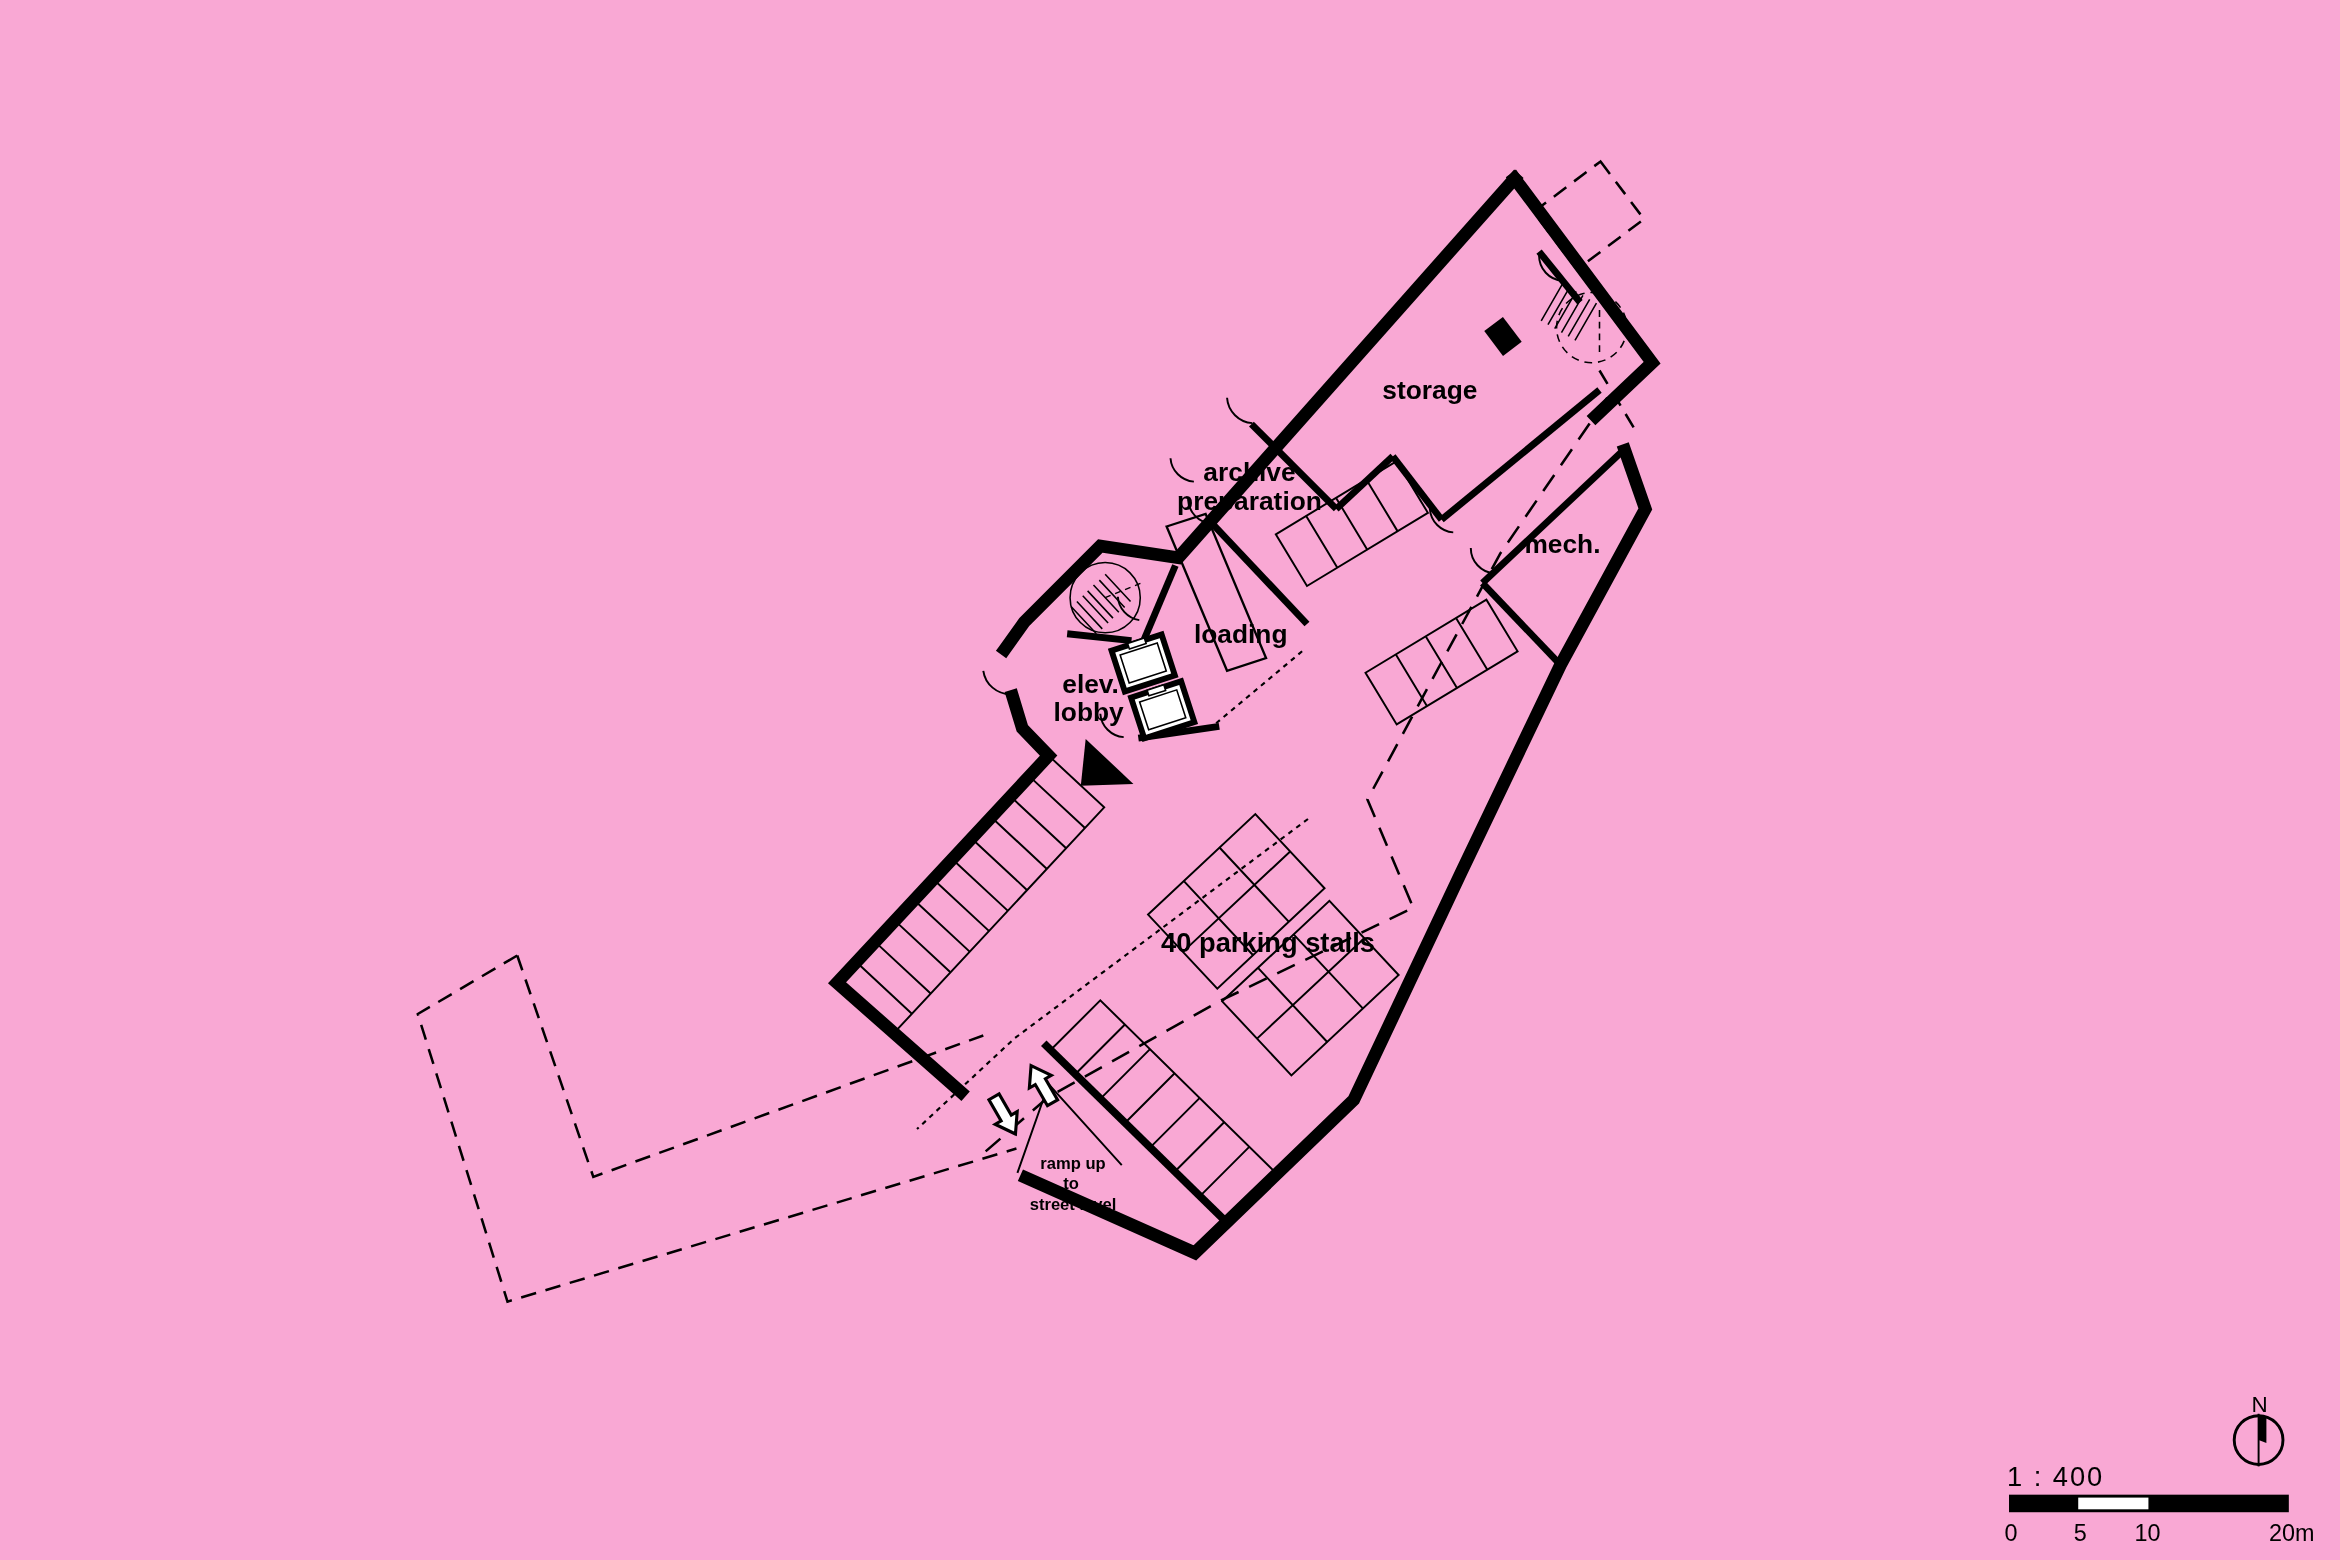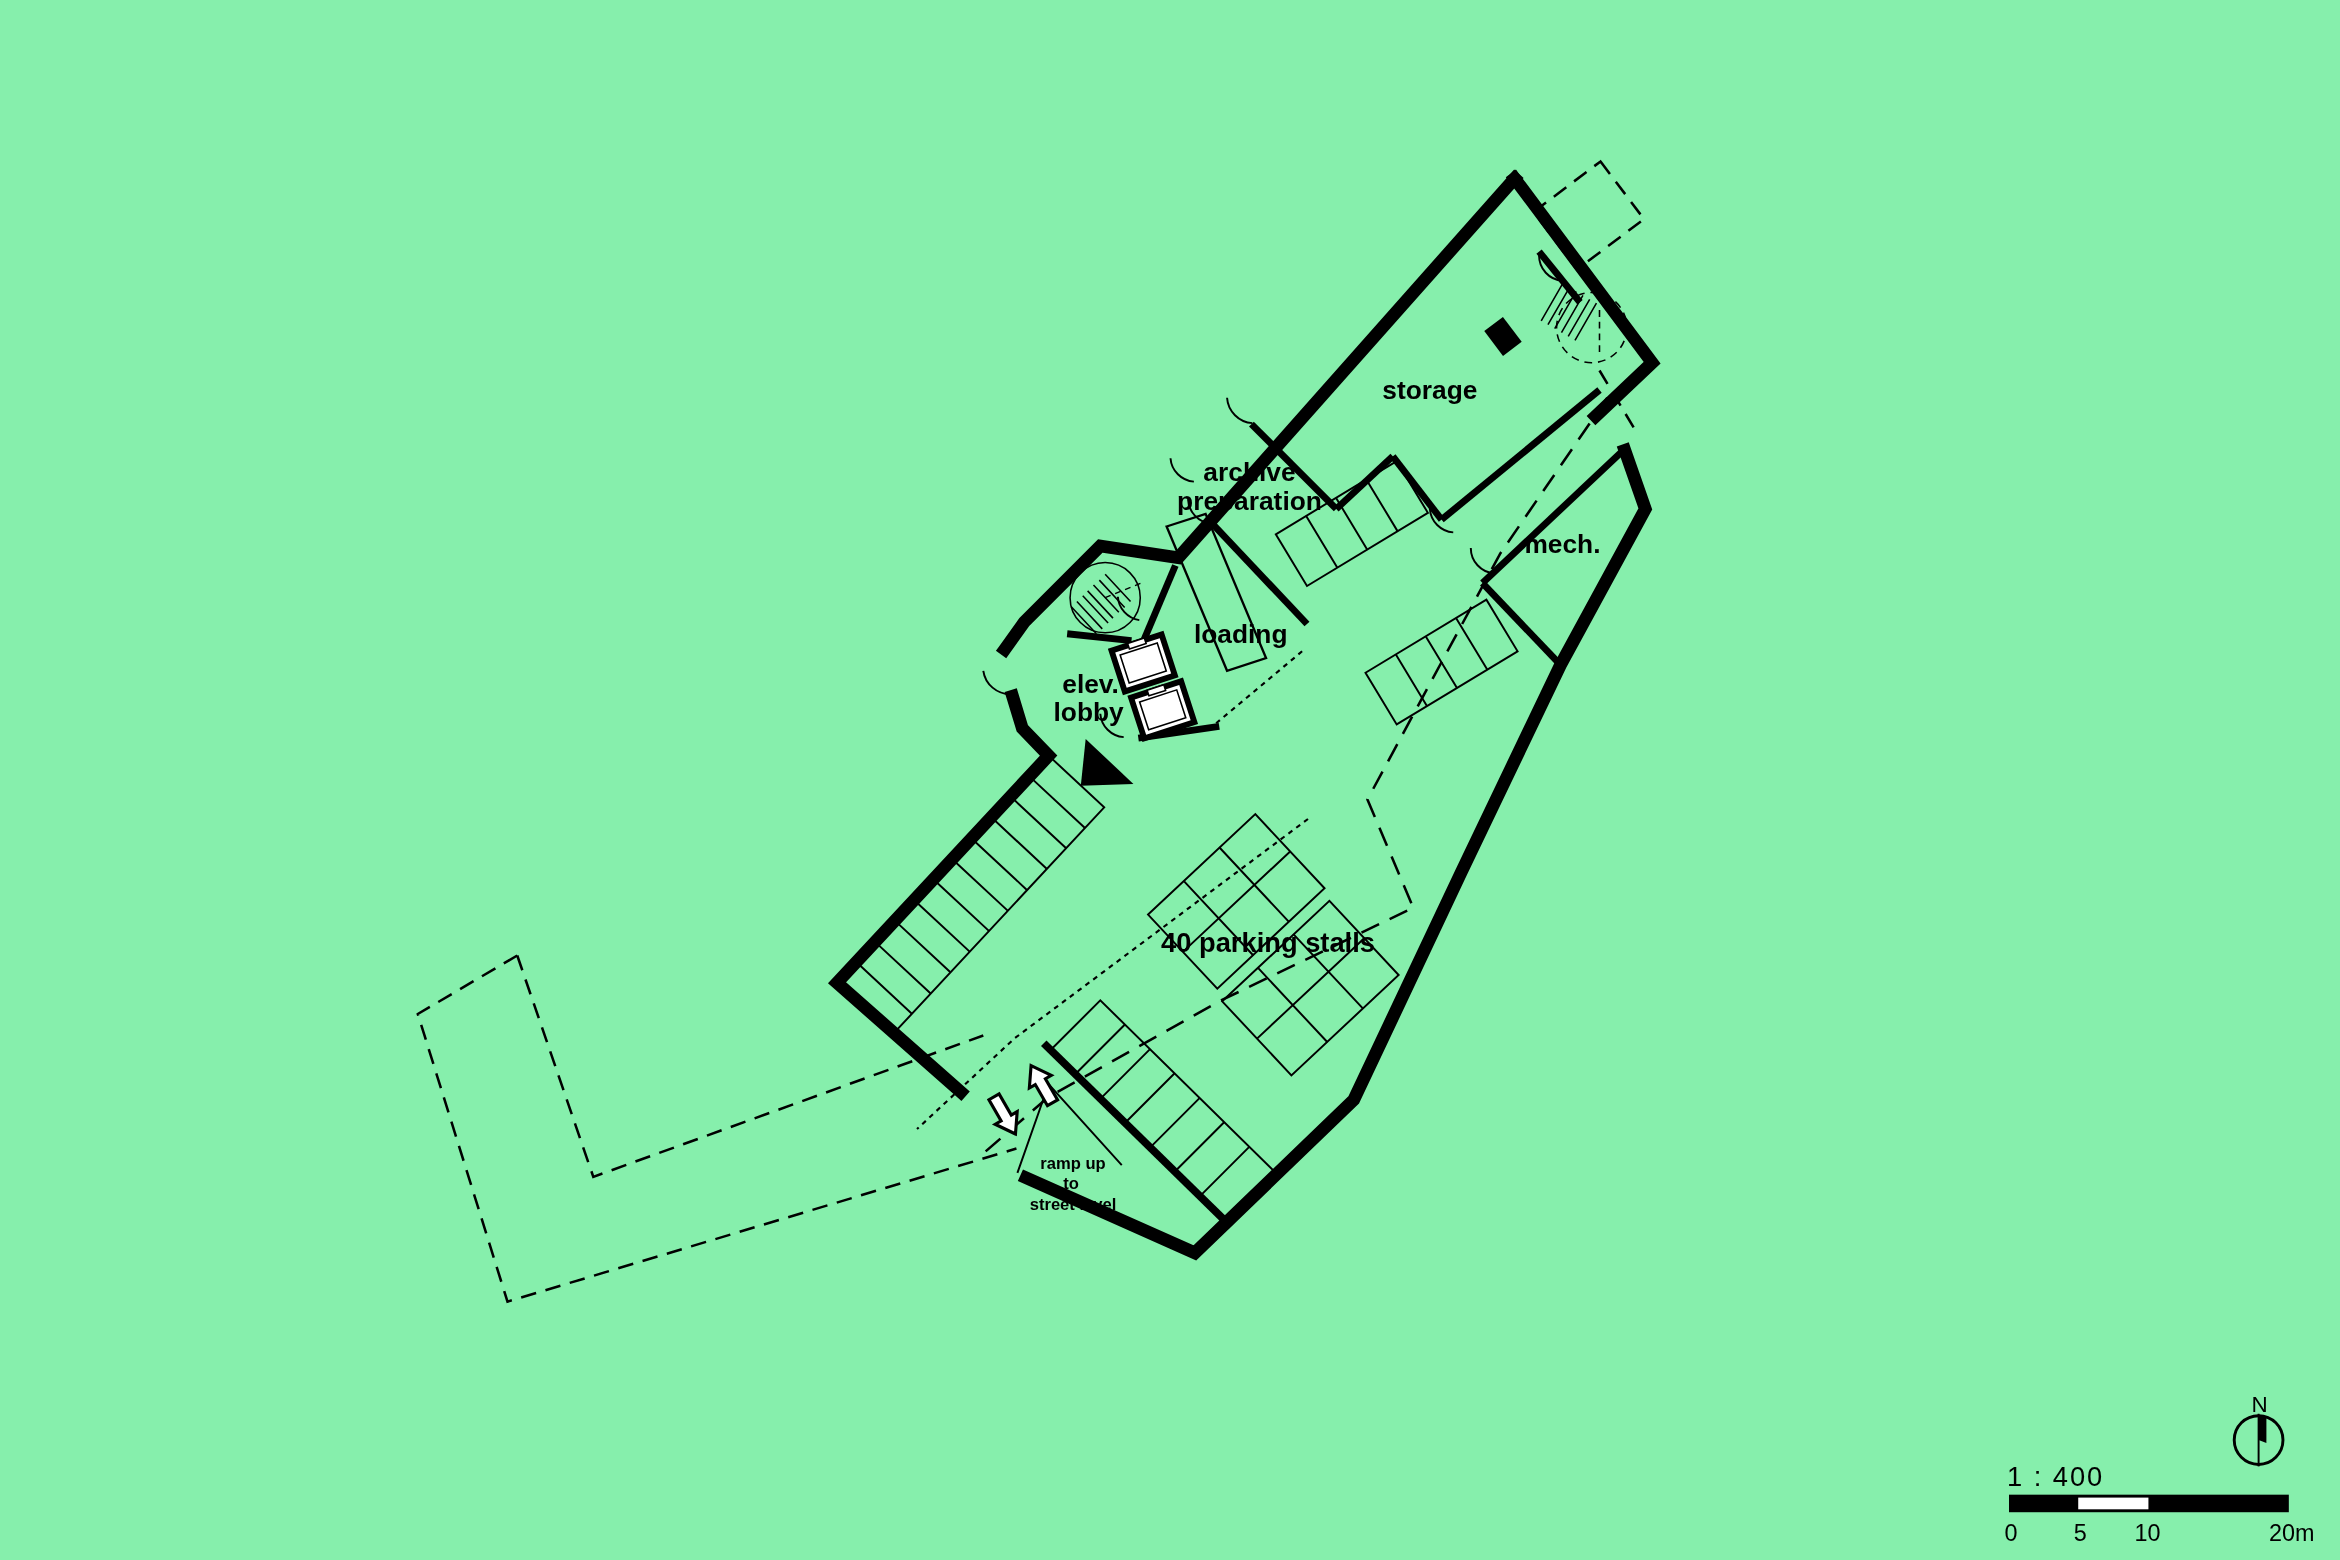--- a/index.html
+++ b/index.html
@@ -1,16 +1,16 @@
 <!DOCTYPE html>
 <html><head>
 <meta charset="utf-8">
 <style>
   html,body{margin:0;padding:0;background:#ffffff;}
-  .canvas{position:relative;width:2341px;height:1560px;background:#86efac;overflow:hidden;
+  .canvas{position:relative;width:2341px;height:1560px;background:#f9a8d4;overflow:hidden;
           font-family:"Liberation Sans", sans-serif;}
   svg{display:block;}
   text{font-family:"Liberation Sans", sans-serif;fill:#000;}
   .room-label{font-size:27px;font-weight:bold;}
   .parking-label{font-size:28px;font-weight:bold;}
   .ramp-label{font-size:17px;font-weight:bold;}
   .ratio-label{font-size:28px;font-weight:normal;letter-spacing:2px;}
   .tick-label{font-size:24px;font-weight:normal;}
   .north-label{font-size:23px;font-weight:normal;}
 </style>

